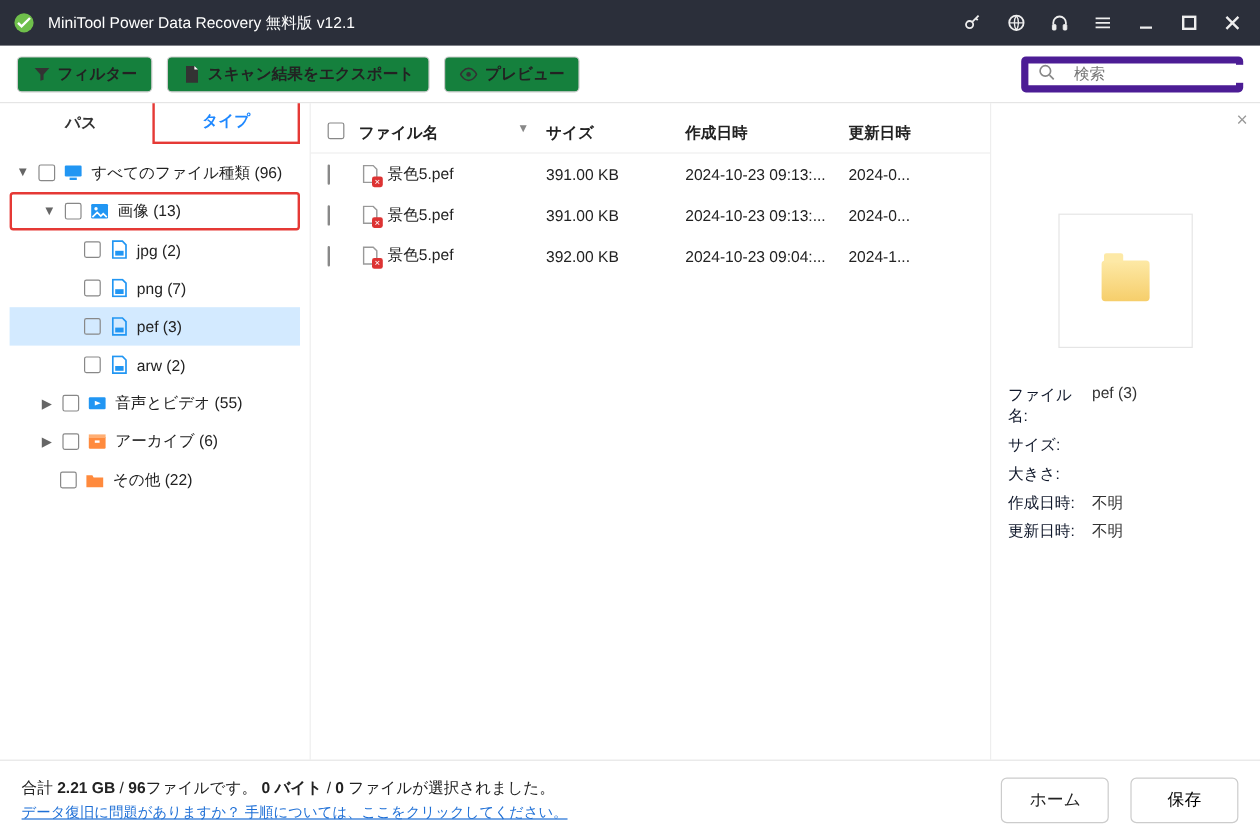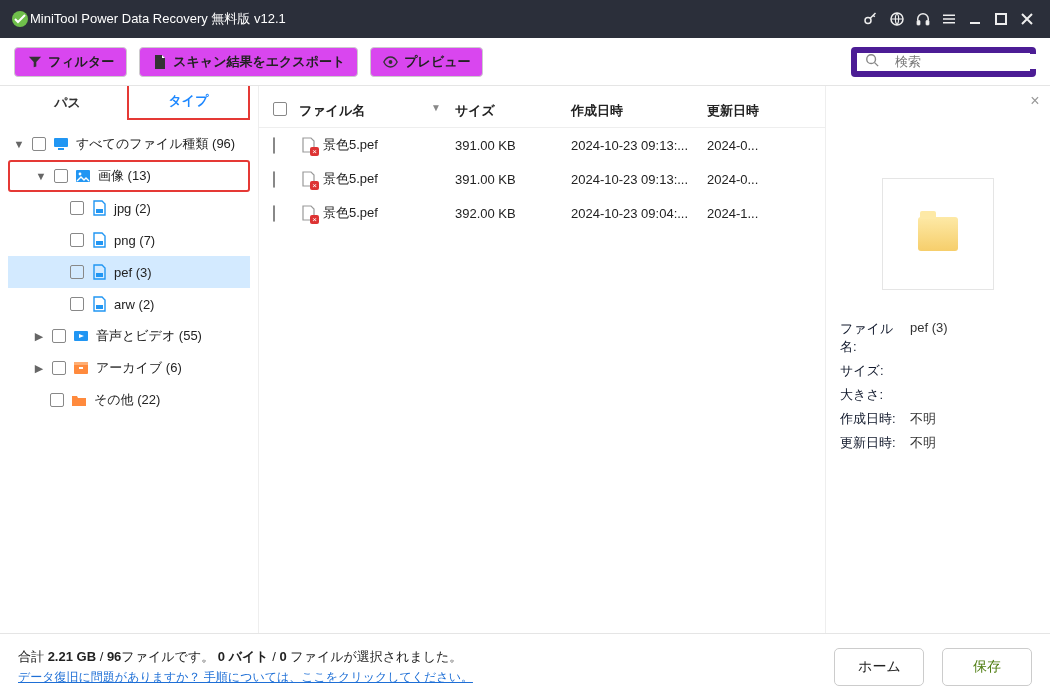--- a/index.html
+++ b/index.html
@@ -1,24 +1,24 @@
 <!DOCTYPE html>
 <html><head>
 <meta charset="utf-8">
 <style>
 *{box-sizing:border-box;margin:0;padding:0;font-family:"Segoe UI","Meiryo UI",Meiryo,sans-serif;font-size:13px;color:#222}
 body{width:1050px;height:700px;background:#fff;overflow:hidden;position:relative}
-.titlebar{height:38px;background:#2b2f3a;display:flex;align-items:center;padding:0 10px;}
+.titlebar{height:38px;background:#2b2f3a;display:flex;align-items:center;padding:0 10px;gap:10px}
 .titlebar .app-icon{width:20px;height:20px;display:flex;align-items:center;justify-content:center}
 .titlebar .title{color:#fff;font-size:13px;flex:0 0 auto}
 .titlebar .spacer{flex:1}
 .titlebar .winicon{width:26px;height:26px;display:flex;align-items:center;justify-content:center;cursor:pointer}
 .titlebar .winicon svg *{stroke:#eee}
 .toolbar{height:48px;border-bottom:1px solid #e5e5e5;display:flex;align-items:center;padding:0 14px;gap:12px}
-.btn{height:30px;padding:0 12px;border:1px solid #ccc;border-radius:4px;background:#d946ef;display:flex;align-items:center;gap:6px;cursor:pointer;font-weight:600}
+.btn{height:30px;padding:0 12px;border:1px solid #ccc;border-radius:4px;background:#15803d;display:flex;align-items:center;gap:6px;cursor:pointer;font-weight:600}
 .btn .bi{width:15px;height:15px;display:flex;align-items:center;justify-content:center}
 .searchbox{margin-left:auto;width:185px;height:30px;border:6px solid #4c1d95;border-radius:4px;display:flex;align-items:center;padding:0 8px;gap:16px}
 .searchbox input{border:none;outline:none;flex:1;font-size:13px;color:#555}
 .content{display:flex;height:547px}
 .tree{width:258px;padding:0 8px;overflow:hidden}
 .tabs{display:flex;height:34px;align-items:flex-end}
 .tab{flex:1;text-align:center;padding:8px 0;font-weight:700;cursor:pointer;color:#333}
 .tab.active{color:#1e88ff;border:2px solid #e53935;border-bottom:2px solid #e53935}
 .tree-body{padding-top:8px}
 .trow{display:flex;align-items:center;height:32px;gap:6px;padding-left:4px;cursor:pointer}
@@ -54,21 +54,21 @@
 .kv{display:flex;gap:10px;margin:6px 0}
 .kv .k{width:60px;color:#0f172a}
 .kv .v{color:#333}
 .statusbar{position:absolute;bottom:0;left:0;right:0;height:67px;border-top:1px solid #e5e5e5;display:flex;align-items:center;padding:0 18px}
 .statusbar .txt{display:flex;flex-direction:column;gap:3px}
 .statusbar .line1{font-size:13px}
 .statusbar .line1 b{font-weight:800}
 .statusbar .link{color:#1e6fd6;text-decoration:underline;font-size:12px;cursor:pointer}
 .statusbar .sbtn{margin-left:auto}
 .sbtn button{height:38px;width:90px;border:1px solid #ccc;border-radius:5px;background:#fff;font-size:14px;cursor:pointer;margin-left:14px}
-.sbtn button.disabled{color:#4d7c0f;cursor:default}
+.sbtn button.disabled{color:#000000;cursor:default}
 .sortcaret{color:#888;font-size:10px}
 .ic-monitor{fill:#2196f3}
 .ic-img{fill:#2196f3}
 .ic-doc{fill:#2196f3}
 .ic-av{fill:#2196f3}
 .ic-arch{fill:#ff8a3d}
 .ic-other{fill:#ff8a3d}
 </style>
 </head>
 <body>

